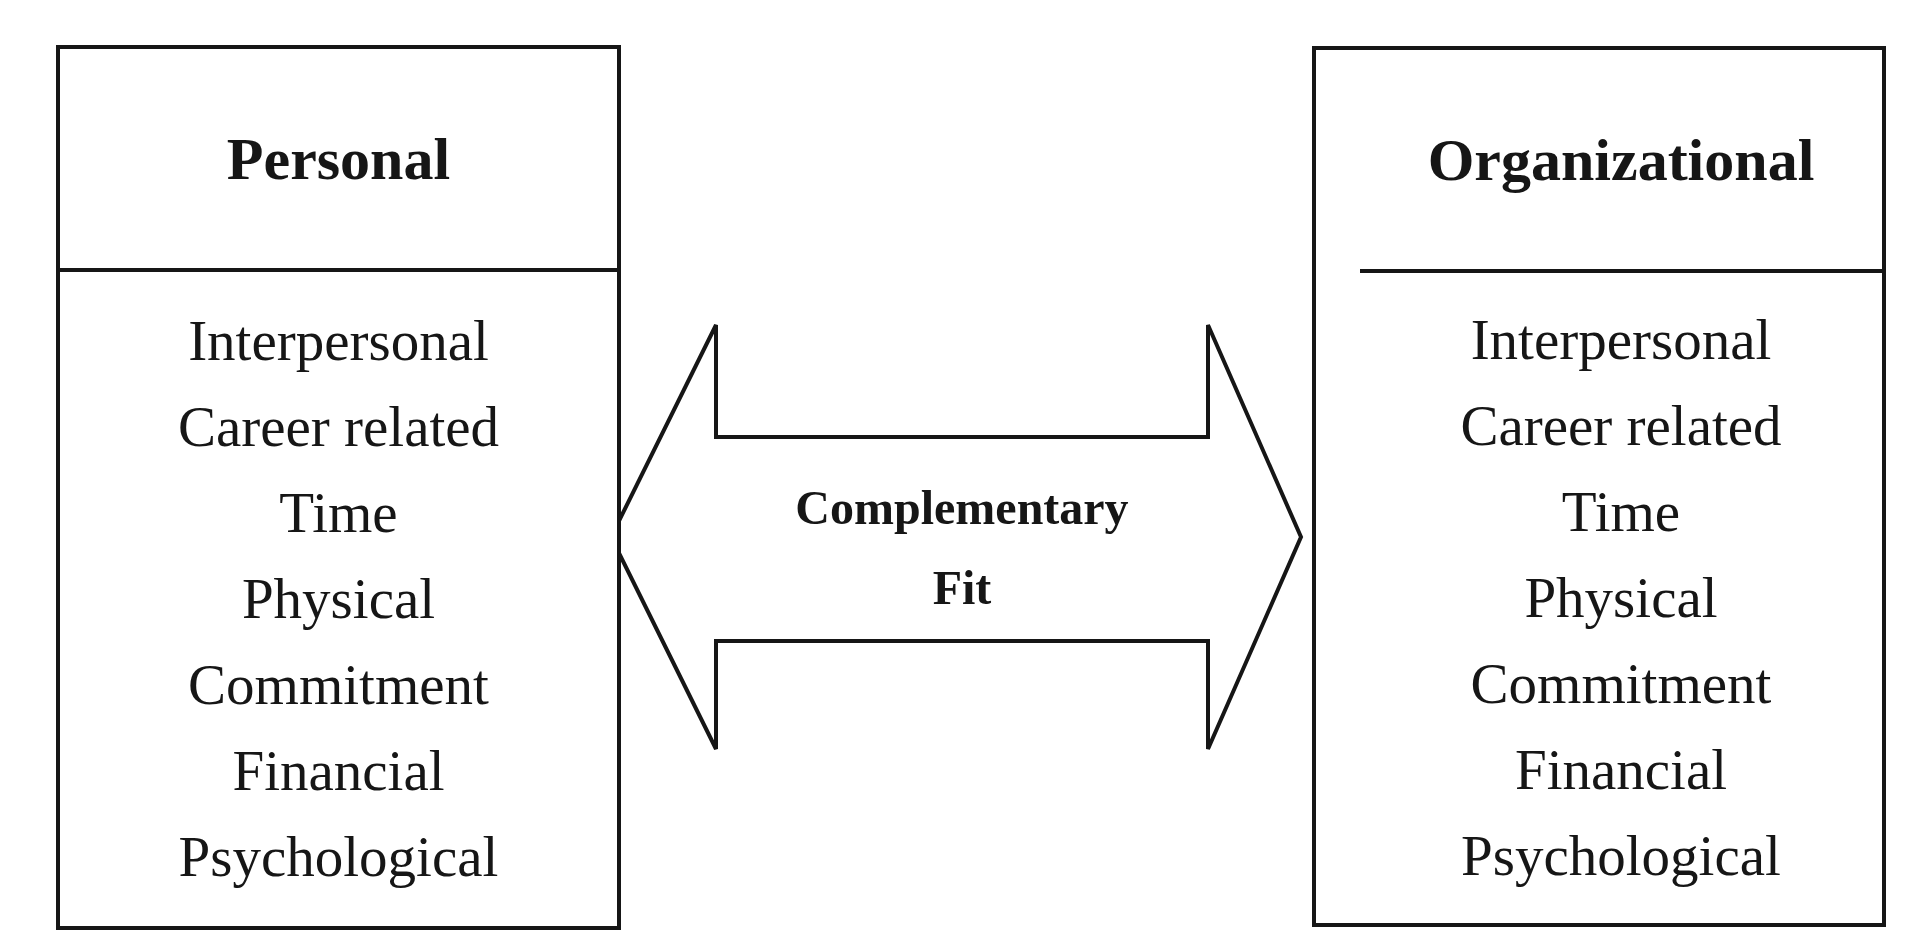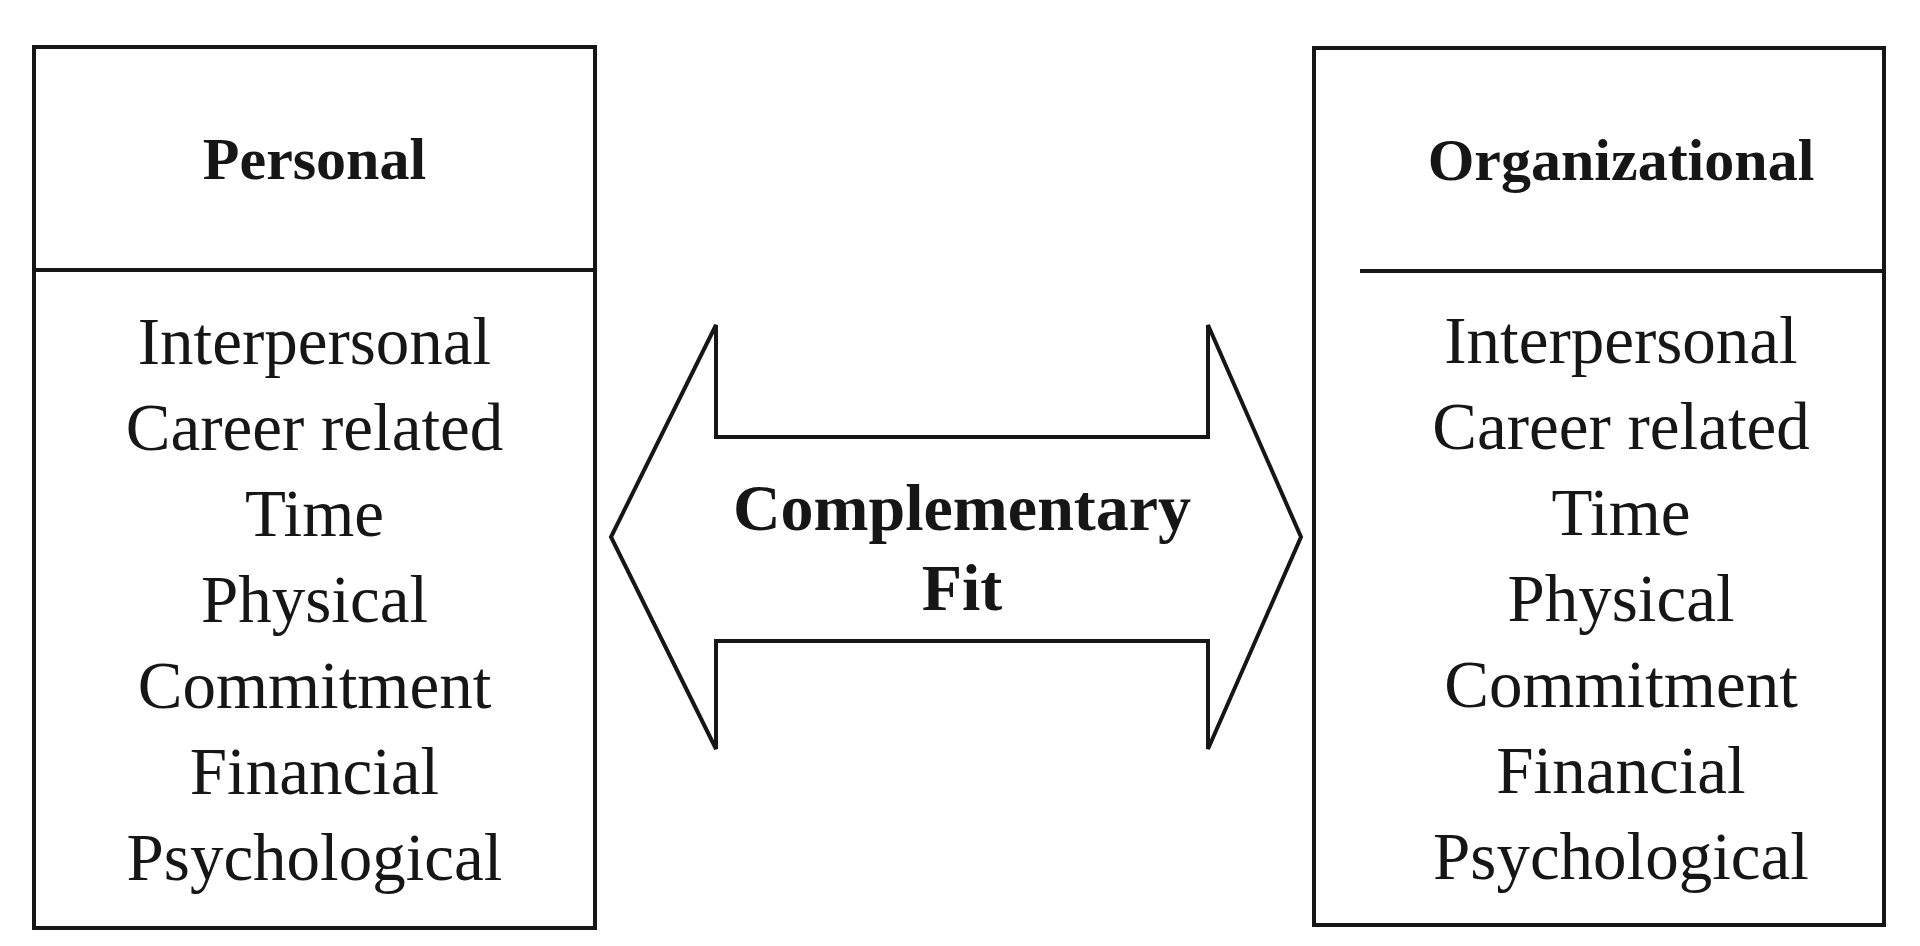--- a/index.html
+++ b/index.html
@@ -28,21 +28,21 @@
     stroke-linejoin: miter;
   }
 
   .box {
     position: absolute;
     border: 4px solid var(--line);
     background: var(--bg);
     display: flex;
     flex-direction: column;
   }
-  .box.left  { left: 32px;   top: 45px; width: 565px; height: 885px; }
+  .box.left  { left: 56px;   top: 45px; width: 565px; height: 885px; }
   .box.right { left: 1312px; top: 46px; width: 574px; height: 881px; padding-left: 44px; }
 
   .box-header {
     height: 223px;
     border-bottom: 4px solid var(--line);
     display: flex;
     flex-direction: column;
     align-items: center;
     justify-content: center;
     font-weight: bold;
@@ -50,36 +50,36 @@
     line-height: 88px;
     text-align: center;
   }
 
   .box-body {
     flex: 1;
     display: flex;
     flex-direction: column;
     align-items: center;
     justify-content: center;
-    font-size: 67px;
+    font-size: 57px;
     line-height: 86px;
     text-align: center;
   }
 
   .arrow-label {
     position: absolute;
     left: 716px; top: 437px;
     width: 492px; height: 204px;
     display: flex;
     flex-direction: column;
     align-items: center;
     justify-content: center;
     padding-top: 18px;
     font-weight: bold;
-    font-size: 66px;
+    font-size: 48px;
     line-height: 80px;
     text-align: center;
   }
 </style>
 </head>
 <body>
 
 <div class="canvas">
 
   <svg class="arrow-svg" viewBox="0 0 1920 946" xmlns="http://www.w3.org/2000/svg" aria-hidden="true">

